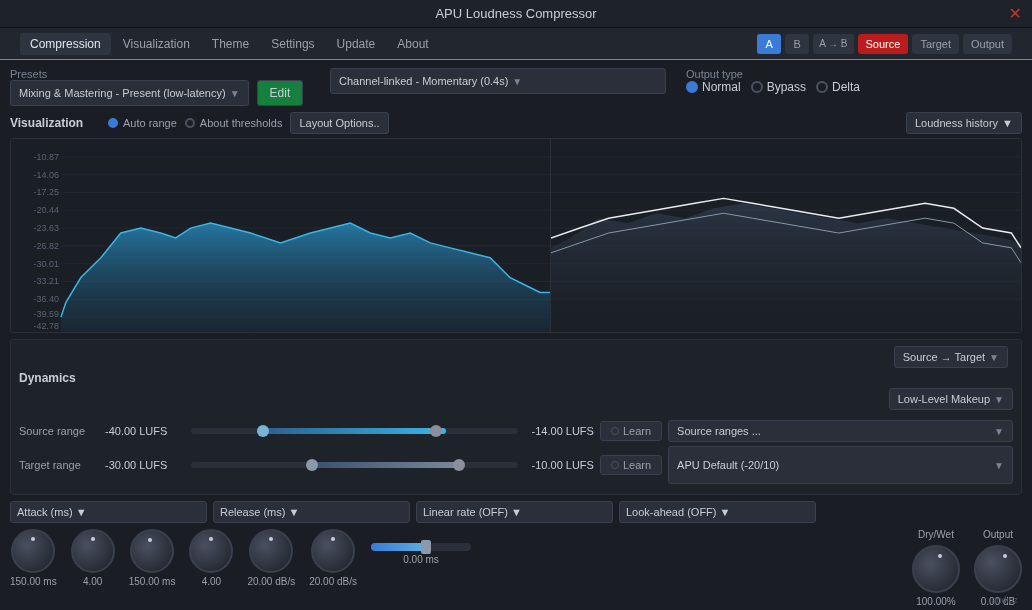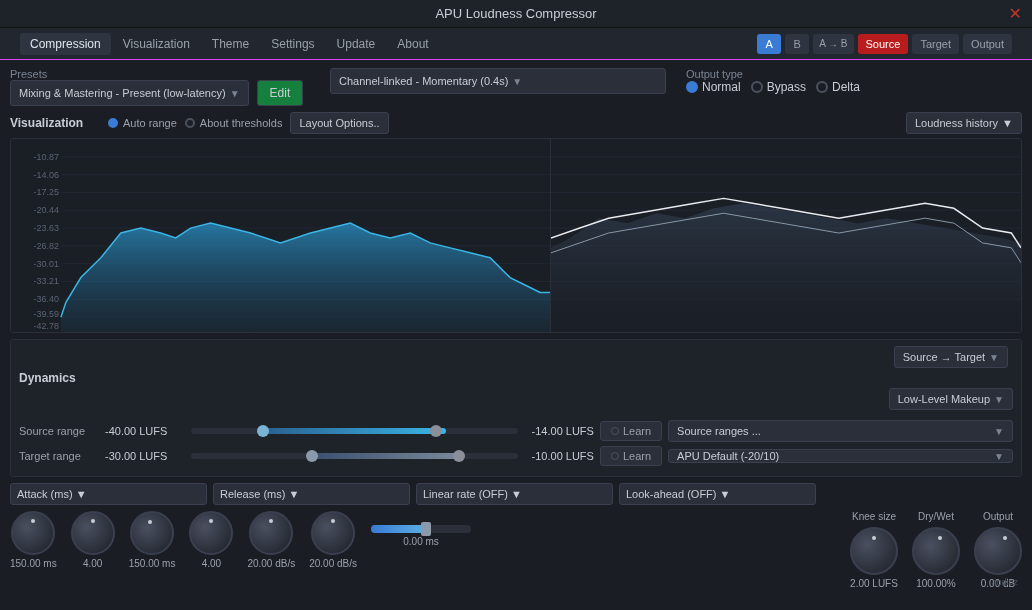--- a/index.html
+++ b/index.html
@@ -592,21 +592,21 @@
       <div class="slider-track" style="flex:1;position:relative;">
         <div style="left:37%;right:17%;position:absolute;height:100%;background:linear-gradient(90deg,#3a5070,#7a8a9a);border-radius:3px;"></div>
         <div class="slider-handle" style="left:37%;background:#8a9aaa;"></div>
         <div class="slider-handle2" style="left:82%;"></div>
       </div>
       <span class="lufs-val-right">-10.00 LUFS</span>
       <button class="learn-btn">
         <div class="learn-indicator"></div>
         <span>Learn</span>
       </button>
-      <div class="dropdown" style="height:14px;font-size:11px;flex:1;min-width:130px;">
+      <div class="dropdown" style="height:38px;font-size:11px;flex:1;min-width:130px;">
         <span>APU Default (-20/10)</span>
         <span class="arrow" style="margin-left:auto;">▼</span>
       </div>
     </div>
   </div>
 
   <div style="display:flex;align-items:flex-start;gap:6px;padding:0 0 2px 0;">
 
     <div style="display:flex;flex-direction:column;gap:6px;flex:1;">
 
@@ -677,27 +677,20 @@
         <div class="knob-group" style="padding-top:14px;">
           <div style="width:100px;height:8px;background:#2a2f3a;border-radius:4px;position:relative;">
             <div style="width:55%;height:100%;background:linear-gradient(90deg,#3a7bd5,#5ab0e5);border-radius:4px;"></div>
             <div style="width:10px;height:14px;background:#8a9aaa;border-radius:2px;position:absolute;top:-3px;left:calc(55% - 5px);"></div>
           </div>
           <span class="knob-value">0.00 ms</span>
         </div>
 
         <div style="margin-left:auto;display:flex;align-items:flex-start;gap:14px;">
 
-          <div class="knob-group">
-            <span style="color:#9aa0aa;font-size:10px;margin-bottom:2px;">Knee size</span>
-            <div class="knob" style="width:48px;height:48px;">
-              <div class="knob-dot" style="top:7px;left:50%;transform:translateX(-50%);"></div>
-            </div>
-            <span class="knob-value">2.00 LUFS</span>
-          </div>
 
           <div class="knob-group">
             <span style="color:#9aa0aa;font-size:10px;margin-bottom:2px;">Dry/Wet</span>
             <div class="knob" style="width:48px;height:48px;background:radial-gradient(circle at 38% 38%, #4a5060, #1a1e25);">
               <div class="knob-dot" style="top:7px;left:60%;transform:translateX(-50%);"></div>
             </div>
             <span class="knob-value">100.00%</span>
           </div>
 
           <div class="knob-group" style="position:relative;">

